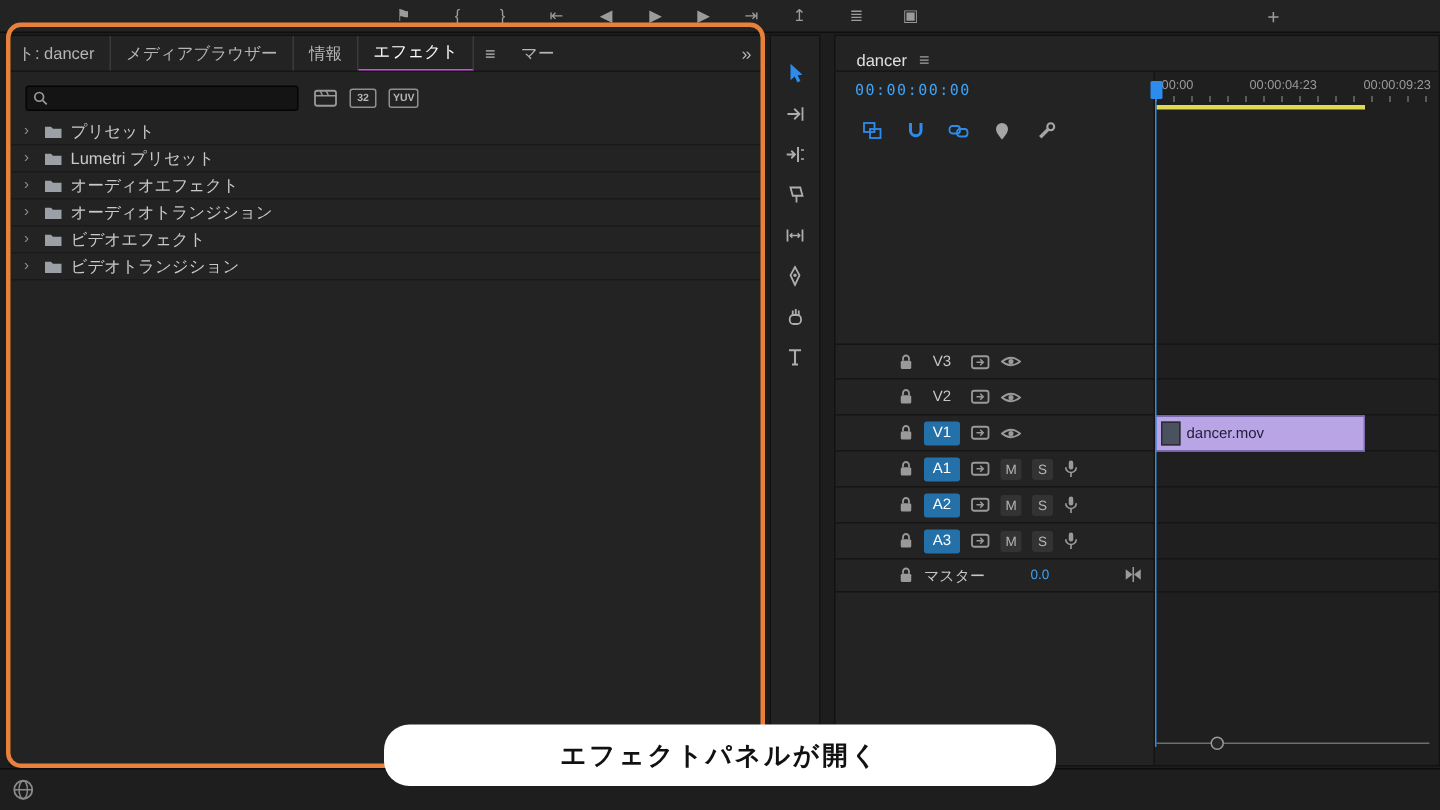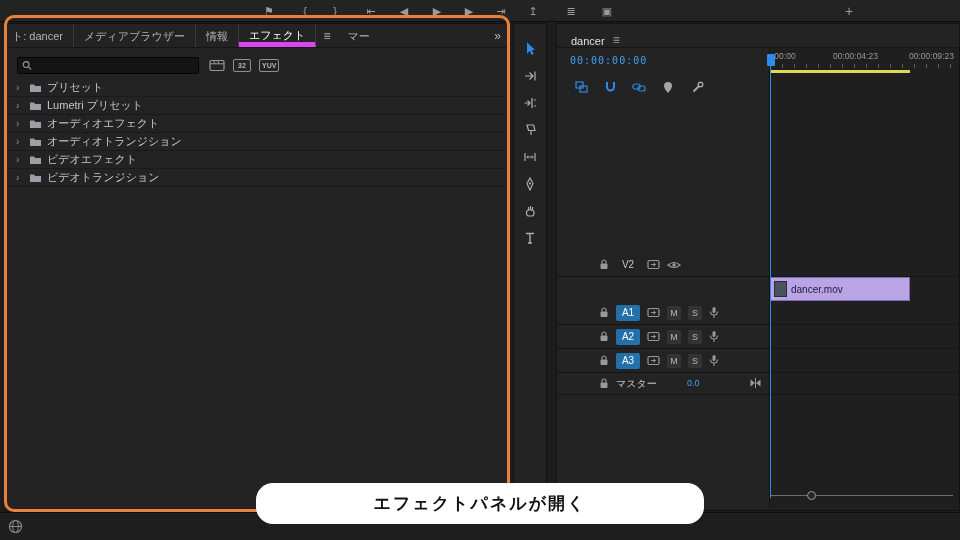--- a/index.html
+++ b/index.html
@@ -9,21 +9,21 @@
 
   
   .top-toolbar{position:absolute;left:0;top:0;width:960px;height:22px;background:#232323;border-bottom:1px solid #0e0e0e;}
   .tt-icon{position:absolute;top:0;width:22px;height:22px;line-height:22px;text-align:center;color:#9b9b9b;font-size:11px;cursor:default;}
 
   
   .effects-panel{position:absolute;left:6px;top:23px;width:504px;height:488px;background:#232323;border:1px solid #121212;}
   .ep-tabbar{height:24px;display:flex;align-items:center;border-bottom:1px solid #151515;overflow:hidden;}
   .ep-tab{padding:0 10px;font-size:11px;color:#b5b5b5;height:24px;line-height:24px;border-right:1px solid #3a3a3a;white-space:nowrap;}
   .ep-tab.first{padding-left:5px;}
-  .ep-tab.active{color:#ffffff;border-bottom:6px solid #d946ef;line-height:22px;}
+  .ep-tab.active{color:#ffffff;border-bottom:2px solid #d946ef;line-height:22px;}
   .ep-menu{color:#b5b5b5;font-size:12px;padding:0 7px;}
   .ep-overflow{margin-left:auto;color:#b5b5b5;font-size:12px;padding-right:8px;}
   .ep-searchrow{height:30px;display:flex;align-items:center;padding:6px 8px 2px 10px;gap:10px;}
   .ep-search{width:182px;height:17px;background:#141414;border:1px solid #050505;border-radius:2px;display:flex;align-items:center;padding:0 4px;gap:4px;}
   .ep-search input{background:transparent;border:none;outline:none;color:#ddd;font-size:11px;width:100%;font-family:"Liberation Sans",sans-serif;}
   .ep-filters{display:flex;gap:8px;align-items:center;}
   .badge{min-width:18px;height:13px;border:1px solid #8f8f8f;border-radius:2px;color:#b5b5b5;font-size:7px;line-height:11px;text-align:center;padding:0 2px;font-weight:bold;}
   .ep-list{position:absolute;left:0;top:55px;right:0;}
   .ep-row{height:18px;display:flex;align-items:center;gap:5px;padding-left:9px;border-bottom:1px solid #1a1a1a;}
   .ep-chevron{color:#8f8f8f;font-size:10px;width:8px;line-height:18px;}
@@ -276,27 +276,61 @@
         </svg>
       </span>
     </div>
 
     <span class="ruler-label" style="left:215px">:00:00</span>
     <span class="ruler-label" style="left:276px">00:00:04:23</span>
     <span class="ruler-label" style="left:352px">00:00:09:23</span>
     <div class="tl-ticks"></div>
     <div class="render-bar"></div>
 
+    <div class="trk-row first" style="top:205px">
+      <div class="trk-head">
+        <svg width="10" height="11" viewBox="0 0 10 11">
+            <rect x="1.5" y="4.5" width="7" height="5.5" rx="1" fill="#9a9a9a"></rect>
+            <path d="M3,4.5 V3 a2,2 0 0 1 4,0 v1.5" fill="none" stroke="#9a9a9a" stroke-width="1.2"></path>
+          </svg>
+        <span class="trk-btn">V3</span>
+        <svg width="13" height="11" viewBox="0 0 13 11">
+            <rect x="1" y="1.5" width="11" height="8" rx="1.5" fill="none" stroke="#9a9a9a" stroke-width="1.2"></rect>
+            <path d="M4,5.5 h4 M6.5,3.5 L8.5,5.5 L6.5,7.5" fill="none" stroke="#9a9a9a" stroke-width="1"></path>
+          </svg>
+        <svg width="14" height="10" viewBox="0 0 14 10">
+            <path d="M1,5 Q7,0 13,5 Q7,10 1,5 Z" fill="none" stroke="#9a9a9a" stroke-width="1.2"></path>
+            <circle cx="7" cy="5" r="1.7" fill="#9a9a9a"></circle>
+          </svg>
+      </div>
+    </div>
     <div class="trk-row" style="top:229px">
       <div class="trk-head">
         <svg width="10" height="11" viewBox="0 0 10 11">
             <rect x="1.5" y="4.5" width="7" height="5.5" rx="1" fill="#9a9a9a"></rect>
             <path d="M3,4.5 V3 a2,2 0 0 1 4,0 v1.5" fill="none" stroke="#9a9a9a" stroke-width="1.2"></path>
           </svg>
         <span class="trk-btn">V2</span>
+        <svg width="13" height="11" viewBox="0 0 13 11">
+            <rect x="1" y="1.5" width="11" height="8" rx="1.5" fill="none" stroke="#9a9a9a" stroke-width="1.2"></rect>
+            <path d="M4,5.5 h4 M6.5,3.5 L8.5,5.5 L6.5,7.5" fill="none" stroke="#9a9a9a" stroke-width="1"></path>
+          </svg>
+        <svg width="14" height="10" viewBox="0 0 14 10">
+            <path d="M1,5 Q7,0 13,5 Q7,10 1,5 Z" fill="none" stroke="#9a9a9a" stroke-width="1.2"></path>
+            <circle cx="7" cy="5" r="1.7" fill="#9a9a9a"></circle>
+          </svg>
+      </div>
+    </div>
+    <div class="trk-row" style="top:253px">
+      <div class="trk-head">
+        <svg width="10" height="11" viewBox="0 0 10 11">
+            <rect x="1.5" y="4.5" width="7" height="5.5" rx="1" fill="#9a9a9a"></rect>
+            <path d="M3,4.5 V3 a2,2 0 0 1 4,0 v1.5" fill="none" stroke="#9a9a9a" stroke-width="1.2"></path>
+          </svg>
+        <span class="trk-btn selected">V1</span>
         <svg width="13" height="11" viewBox="0 0 13 11">
             <rect x="1" y="1.5" width="11" height="8" rx="1.5" fill="none" stroke="#9a9a9a" stroke-width="1.2"></rect>
             <path d="M4,5.5 h4 M6.5,3.5 L8.5,5.5 L6.5,7.5" fill="none" stroke="#9a9a9a" stroke-width="1"></path>
           </svg>
         <svg width="14" height="10" viewBox="0 0 14 10">
             <path d="M1,5 Q7,0 13,5 Q7,10 1,5 Z" fill="none" stroke="#9a9a9a" stroke-width="1.2"></path>
             <circle cx="7" cy="5" r="1.7" fill="#9a9a9a"></circle>
           </svg>
       </div>
     </div>

